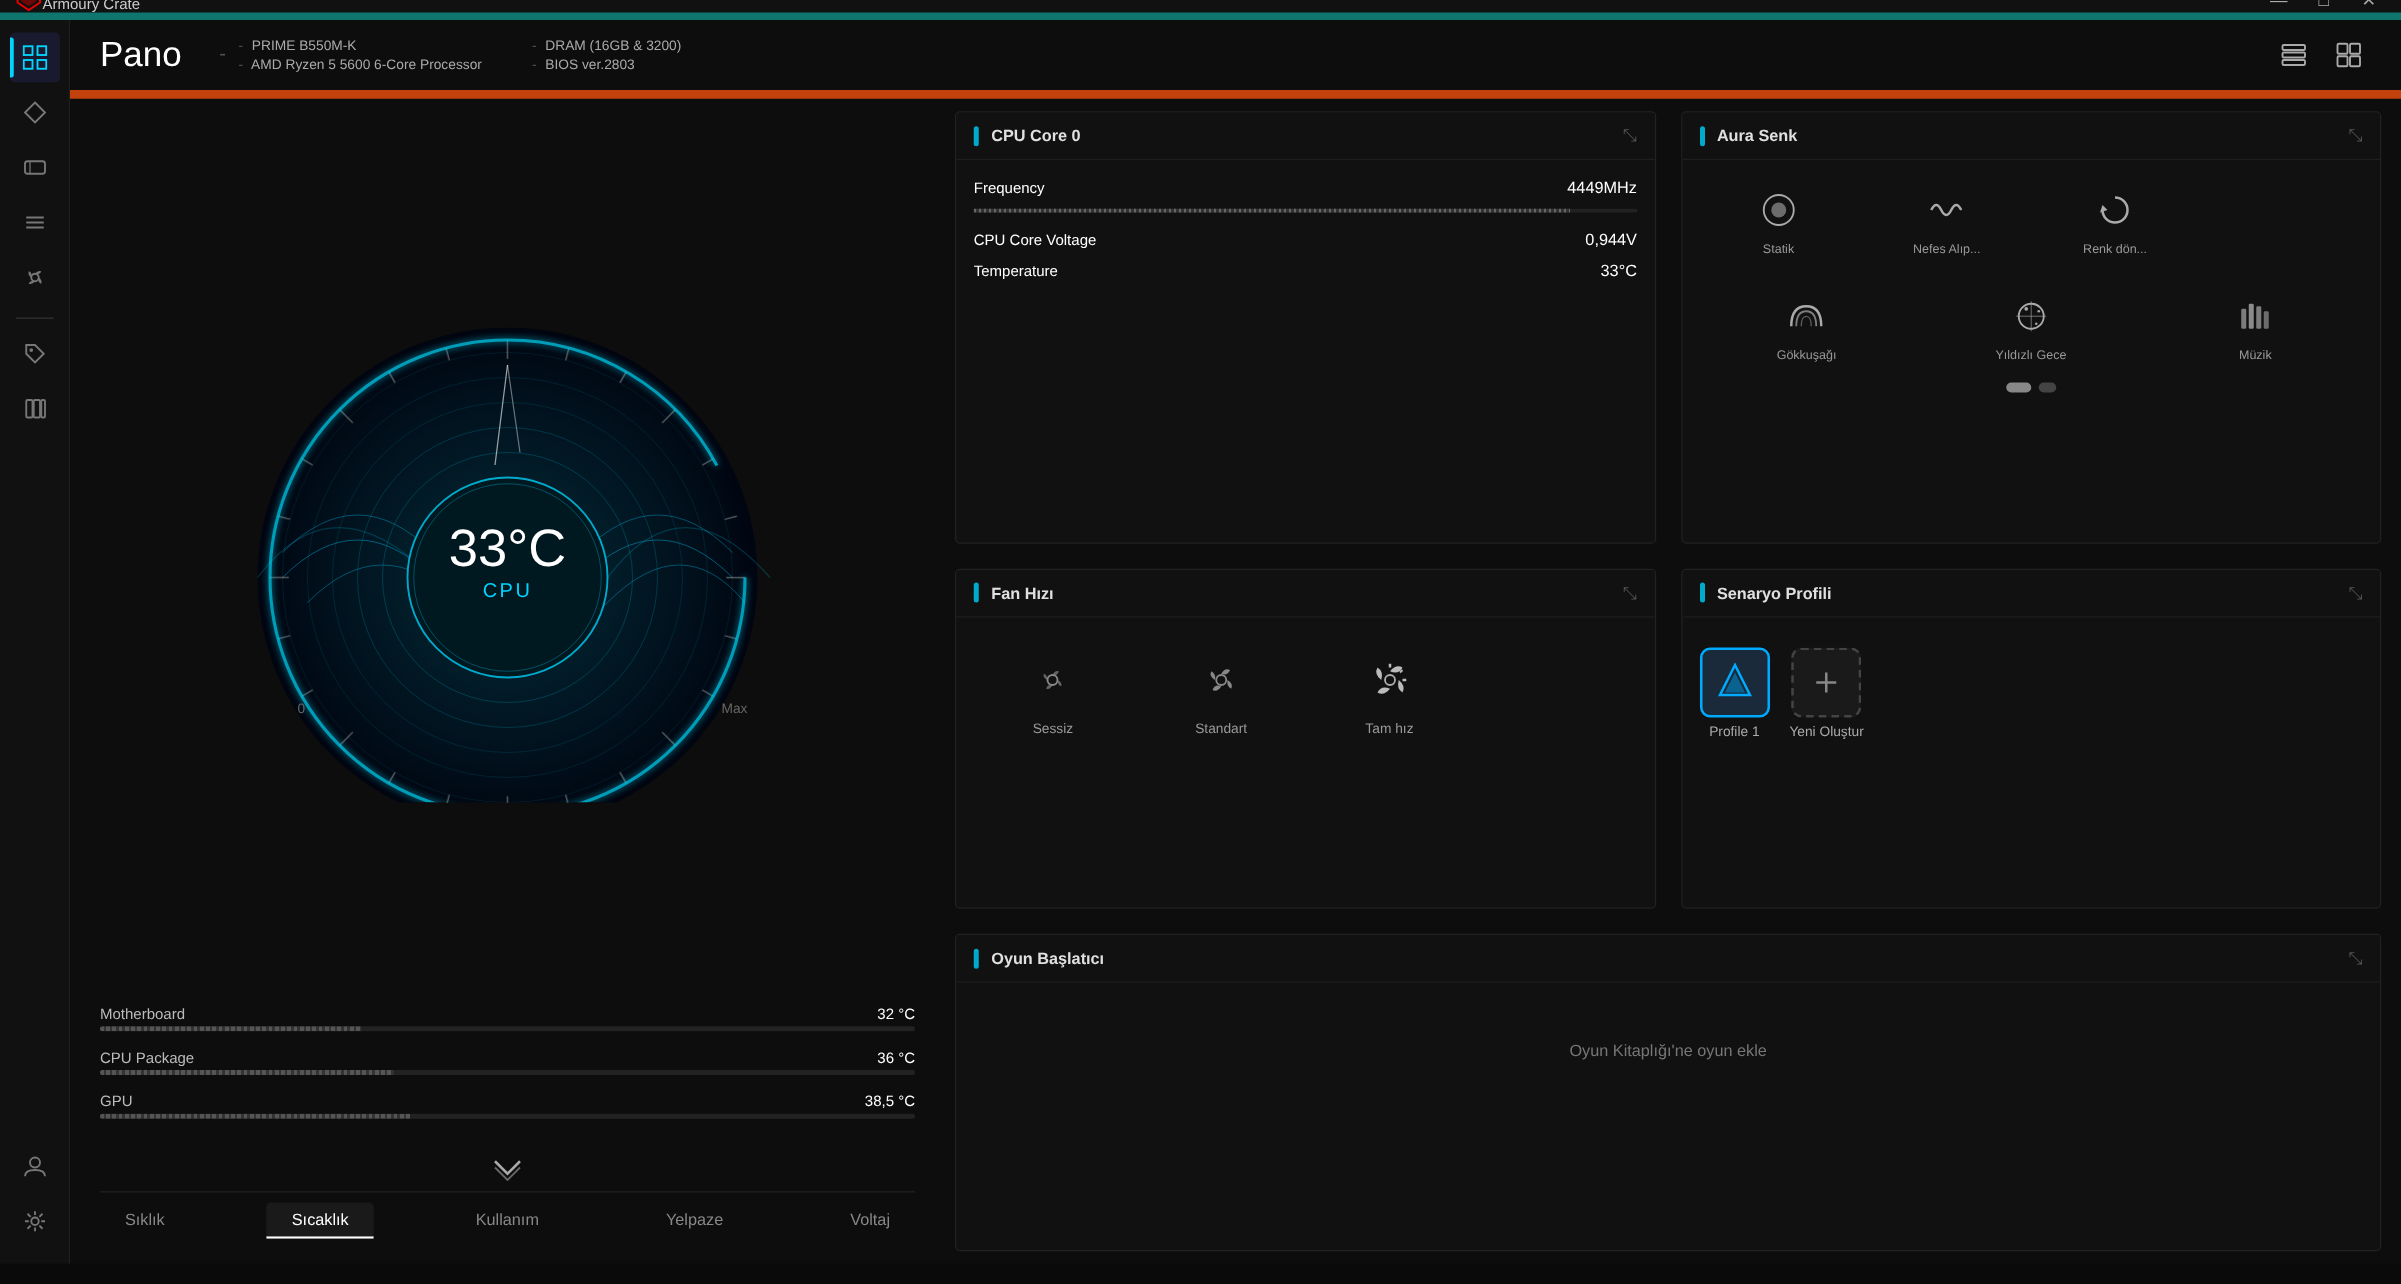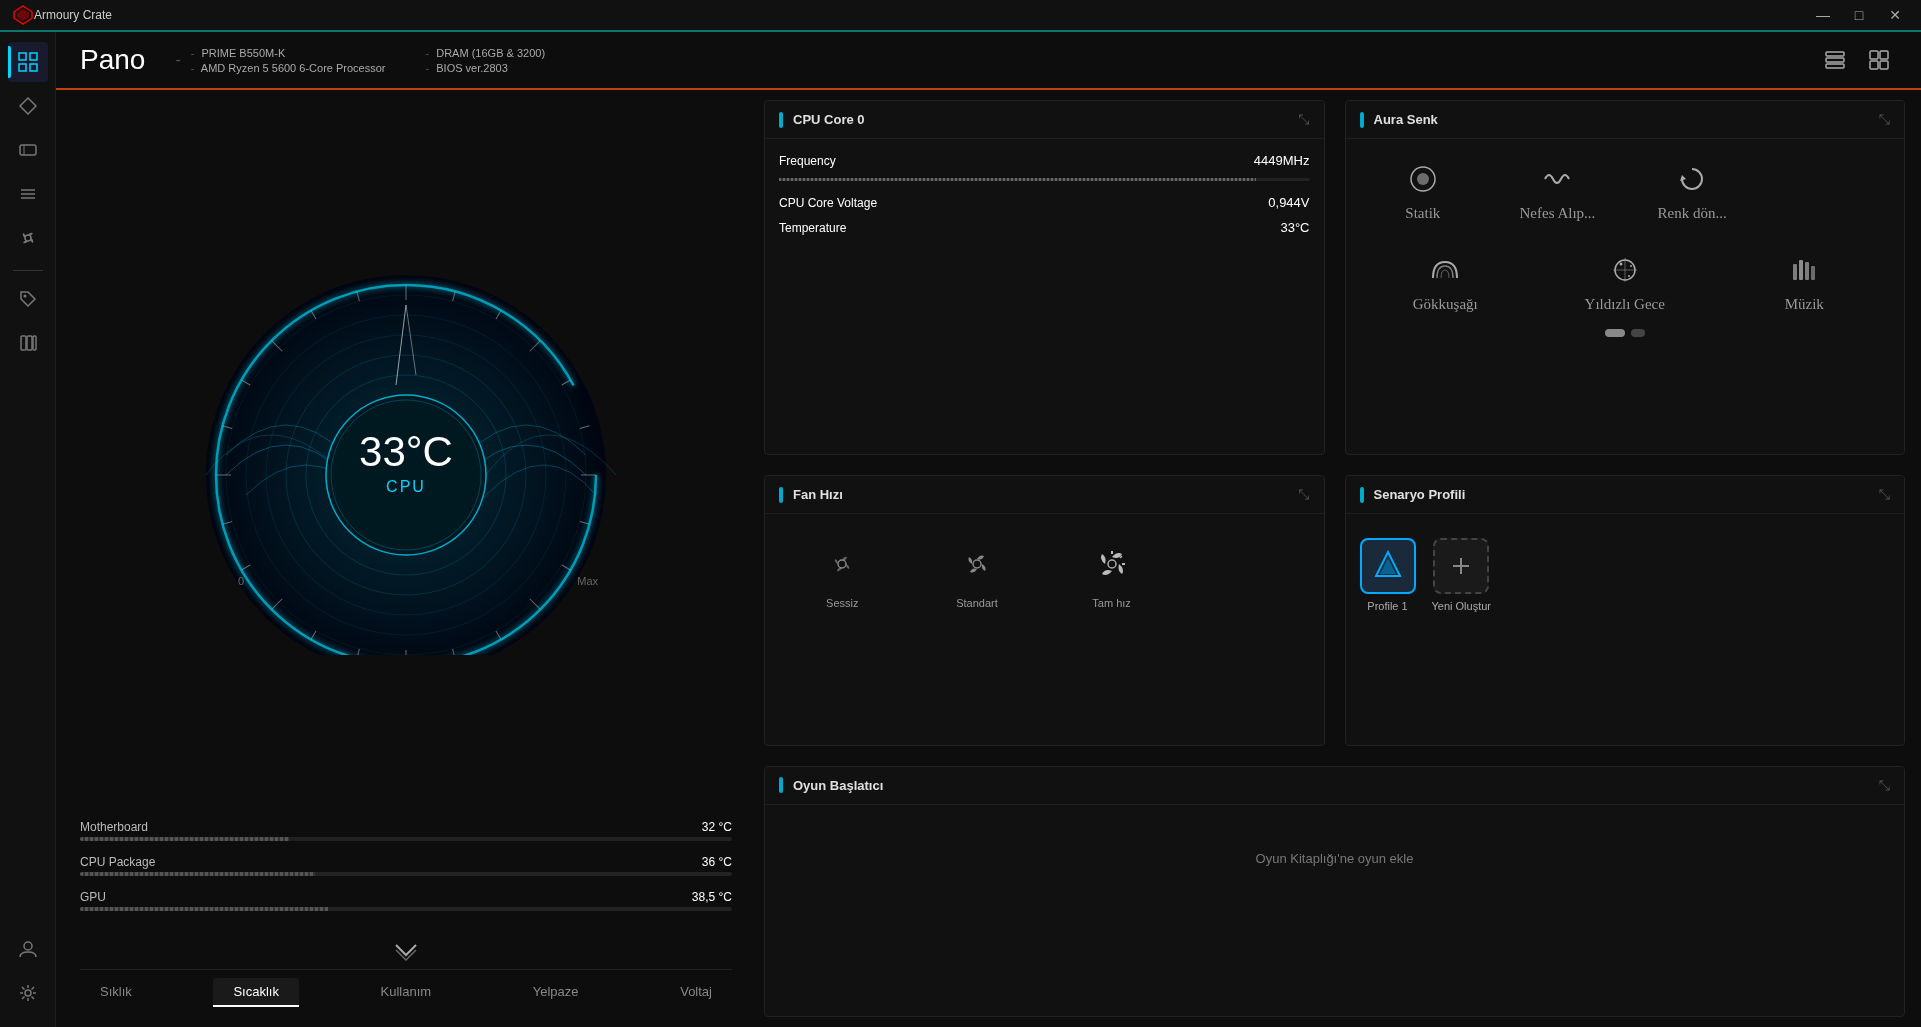--- a/index.html
+++ b/index.html
@@ -8,26 +8,26 @@
       height: 1027px;
       background: #0a0a0a;
       color: #fff;
       font-family: 'Segoe UI', Arial, sans-serif;
       overflow: hidden;
       user-select: none;
     }
 
     
     .titlebar {
-      height: 32px;
+      height: 16px;
       background: #111;
       display: flex;
-      align-items: center;
+      align-items: flex-end;
       padding: 0 12px;
-      border-bottom: 2px solid #0f766e;
+      border-bottom: 6px solid #0f766e;
       position: relative;
     }
     .titlebar-title {
       font-size: 12px;
       color: #ccc;
       flex: 1;
     }
     .titlebar-controls {
       display: flex;
       gap: 8px;
@@ -101,21 +101,21 @@
       flex-direction: column;
       background: #0d0d0d;
       overflow: hidden;
     }
 
     
     .header {
       display: flex;
       align-items: center;
       padding: 12px 24px;
-      border-bottom: 2px solid #c2410c;
+      border-bottom: 7px solid #c2410c;
       background: #0d0d0d;
     }
     .header-title {
       font-size: 28px;
       font-weight: 300;
       color: #fff;
       margin-right: 20px;
     }
     .header-dash {
       color: #555;
@@ -324,24 +324,23 @@
     .aura-icon {
       width: 40px;
       height: 40px;
       display: flex;
       align-items: center;
       justify-content: center;
       color: #aaa;
       font-size: 22px;
     }
     .aura-label {
-      font-size: 15px;
+      font-size: 10px;
       color: #999;
       text-align: center;
-      font-family: Liberation Serif, serif;
     }
     .aura-second-row {
       display: grid;
       grid-template-columns: repeat(3, 1fr);
       gap: 8px;
     }
     .aura-pagination {
       display: flex;
       align-items: center;
       justify-content: center;

